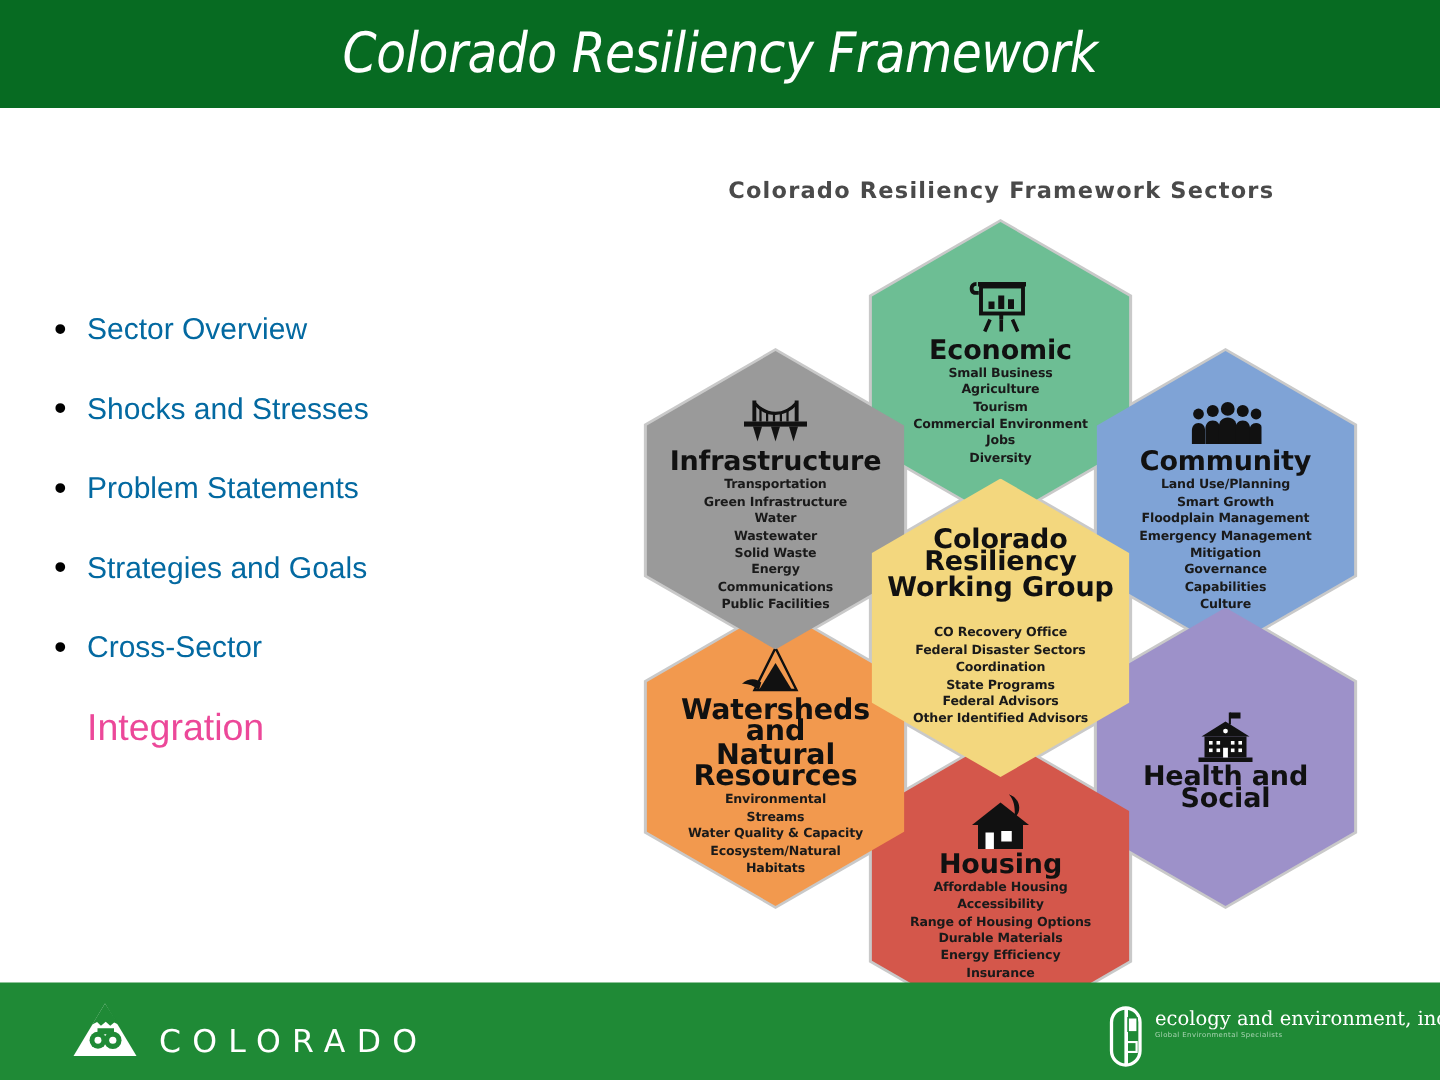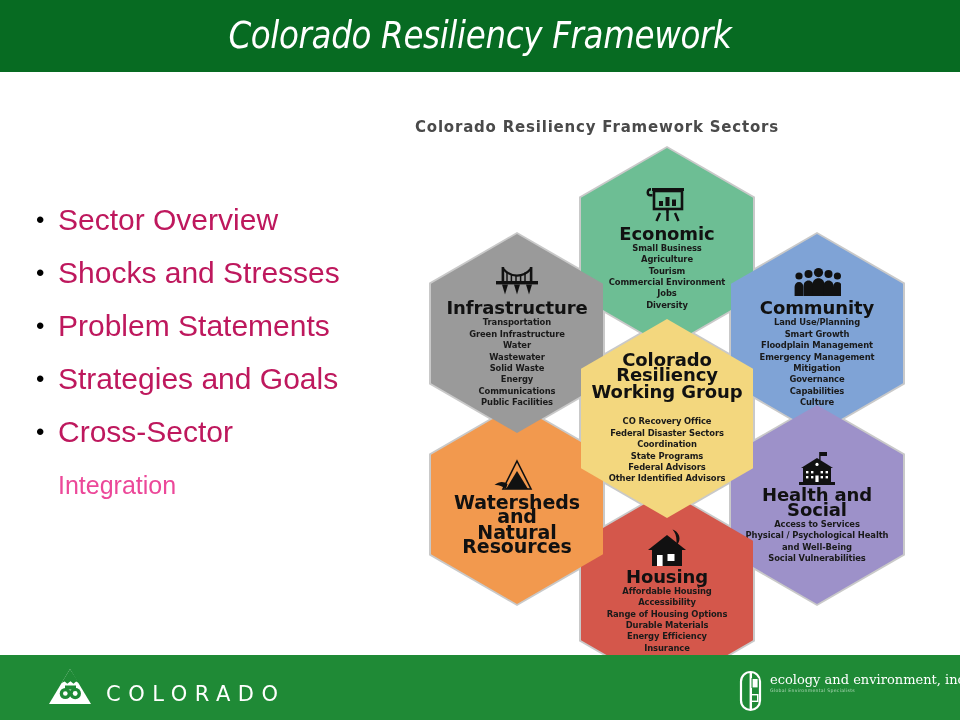--- a/index.html
+++ b/index.html
@@ -53,22 +53,22 @@
   }
   .bullet-dot {
     width: 22px;
     flex: 0 0 22px;
     color: #000;
     font-size: 24px;
     line-height: 30px;
     text-align: left;
   }
   .bullet-text {
-    color: #be185d;
-    font-size: 30px;
+    color: #0369a1;
+    font-size: 20px;
     line-height: 30px;
     font-family: "Liberation Sans", sans-serif;
   }
   .bullet-cont {
     padding-left: 22px;
     color: #ec4899;
     font-size: 25px;
     line-height: 30px;
     margin-top: 16px;
   }
@@ -78,20 +78,21 @@
     position: absolute;
     left: 415px;
     top: 118px;
     width: 505px;
     height: 520px;
   }
   #diagram-title {
     position: absolute;
     left: 0; top: 0;
     width: 505px;
+    text-align: center;
     font-family: "DejaVu Sans", sans-serif;
     font-size: 15px;
     font-weight: bold;
     letter-spacing: 0.8px;
     color: #4a4a4a;
   }
   #hex-wrap {
     position: absolute;
     left: 0;
     top: 30px;
@@ -310,26 +311,20 @@
             <rect x="30.6" y="20" width="2.4" height="2.4"></rect>
             <rect x="11" y="25" width="2.4" height="2.4"></rect>
             <rect x="16" y="25" width="2.4" height="2.4"></rect>
             <rect x="25.6" y="25" width="2.4" height="2.4"></rect>
             <rect x="30.6" y="25" width="2.4" height="2.4"></rect>
             <path d="M20.4 24.5 h3.2 v6.5 h-3.2 z"></path>
           </g>
         </svg>
       </div>
       <div class="hex-title">Health and Social</div>
-      <div class="hex-items">
-        <div>Access to Services</div>
-        <div>Physical  / Psychological Health</div>
-        <div>and Well-Being</div>
-        <div>Social Vulnerabilities</div>
-      </div>
     </div>
 
     <div class="hex" style="left:166px; top:343px; background:#d4574b;">
       <div class="hex-icon">
         <svg width="42" height="38" viewBox="0 0 42 38">
           <path d="M30.5 12 c0 -5 -1.5 -9 -4 -11.5 c3.5 1 7 4.5 7 9 c0 3 -1.2 5 -3 6.3 z" fill="#111"></path>
           <path d="M21 6 L40 21 H2 z" fill="#111"></path>
           <rect x="6" y="21" width="30" height="16" fill="#111"></rect>
           <rect x="11" y="26" width="5.6" height="11" fill="#ffffff"></rect>
           <rect x="21.5" y="25" width="7" height="7" fill="#ffffff"></rect>
@@ -349,20 +344,27 @@
     <div class="hex" style="left:16px; top:257px; background:#f2994e;">
       <div class="hex-icon">
         <svg width="48" height="34" viewBox="0 0 48 34">
           <path d="M24 2 L38 30 H10 z" fill="none" stroke="#111" stroke-width="1.6"></path>
           <path d="M24 12 L35 30 H13 z" fill="#111"></path>
           <path d="M13 30 c-4 -3 -8 -4.5 -11.5 -4 c5 -4.5 10 -3.5 13 -1 z" fill="#111"></path>
         </svg>
       </div>
       <div class="hex-title small">Watersheds and</div>
       <div class="hex-title small" style="margin-bottom:3px;">Natural Resources</div>
+      <div class="hex-items">
+        <div>Environmental</div>
+        <div>Streams</div>
+        <div>Water Quality &amp; Capacity</div>
+        <div>Ecosystem/Natural</div>
+        <div>Habitats</div>
+      </div>
     </div>
 
     <div class="hex" style="left:16px; top:86px; background:#9a9a9a;">
       <div class="hex-icon">
         <svg width="48" height="34" viewBox="0 0 48 34">
           <rect x="8.6" y="3" width="2.6" height="14" fill="#111"></rect>
           <rect x="36.8" y="3" width="2.6" height="14" fill="#111"></rect>
           <path d="M9.8 4.5 C18 14 30 14 38.2 4.5" fill="none" stroke="#111" stroke-width="2.2"></path>
           <path d="M14 8.6 v8.4 M18.4 11 v6 M23 12 v5 M27.6 11 v6 M32 8.6 v8.4" stroke="#111" stroke-width="1.5"></path>
           <rect x="3" y="17" width="42" height="3.4" fill="#111"></rect>

